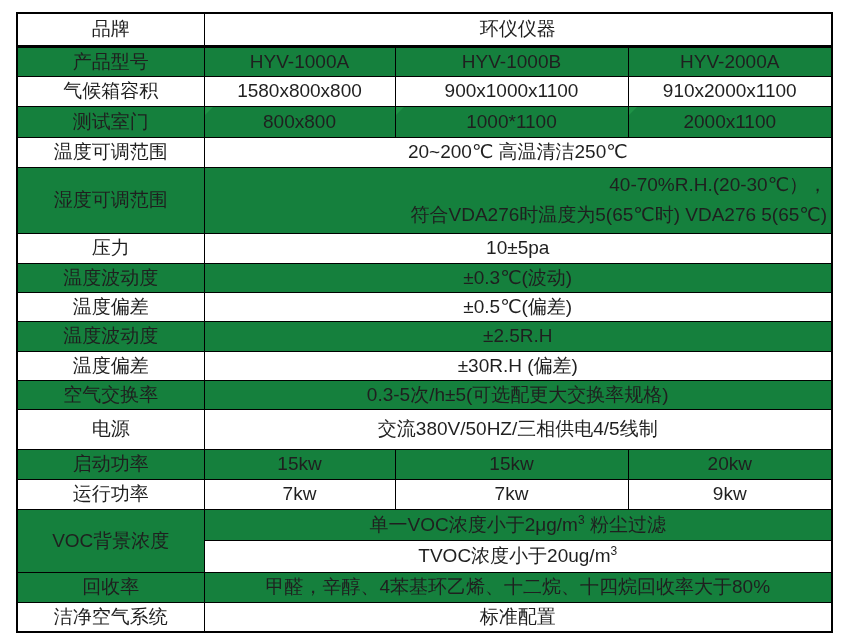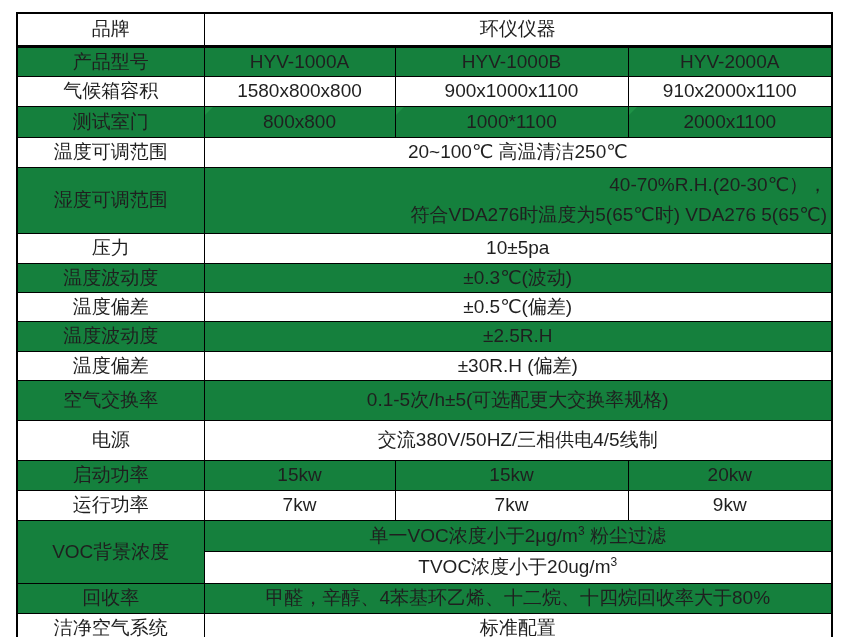--- a/index.html
+++ b/index.html
@@ -83,21 +83,21 @@
           <td><span>910x2000x1100</span></td>
         </tr>
         <tr style="height: 31px;">
           <td class="gray"><span>测试室门</span></td>
           <td class="gray"><span class="flag-tri"></span><span>800x800</span></td>
           <td class="gray"><span class="flag-tri"></span><span>1000*1100</span></td>
           <td class="gray"><span class="flag-tri"></span><span>2000x1100</span></td>
         </tr>
         <tr style="height: 30px; padding-left: 12px;">
           <td><span>温度可调范围</span></td>
-          <td colspan="3"><span>20~100℃ 高温清洁250℃</span></td>
+          <td colspan="3"><span>20~200℃ 高温清洁250℃</span></td>
         </tr>
         <tr style="height: 66px;">
           <td class="gray"><span>湿度可调范围</span></td>
           <td colspan="3" class="gray">
             <div class="cell-line">40-70%R.H.(20-30℃），</div>
             <div class="cell-line">符合VDA276时温度为5(65℃时) VDA276 5(65℃)</div>
           </td>
         </tr>
         <tr style="height: 30px;">
           <td><span>压力</span></td>
@@ -112,23 +112,23 @@
           <td colspan="3"><span>±0.5℃(偏差)</span></td>
         </tr>
         <tr style="height: 30px;">
           <td class="gray"><span>温度波动度</span></td>
           <td colspan="3" class="gray"><span>±2.5R.H</span></td>
         </tr>
         <tr style="height: 29px;">
           <td><span>温度偏差</span></td>
           <td colspan="3"><span>±30R.H (偏差)</span></td>
         </tr>
-        <tr style="height: 40px;">
+        <tr style="height: 29px;">
           <td class="gray"><span>空气交换率</span></td>
-          <td colspan="3" class="gray"><span>0.1-5次/h±5(可选配更大交换率规格)</span></td>
+          <td colspan="3" class="gray"><span>0.3-5次/h±5(可选配更大交换率规格)</span></td>
         </tr>
         <tr style="height: 40px; border-radius: 13px;">
           <td><span>电源</span></td>
           <td colspan="3"><span>交流380V/50HZ/三相供电4/5线制</span></td>
         </tr>
         <tr style="height: 30px;">
           <td class="gray"><span>启动功率</span></td>
           <td class="gray"><span>15kw</span></td>
           <td class="gray"><span>15kw</span></td>
           <td class="gray"><span>20kw</span></td>

